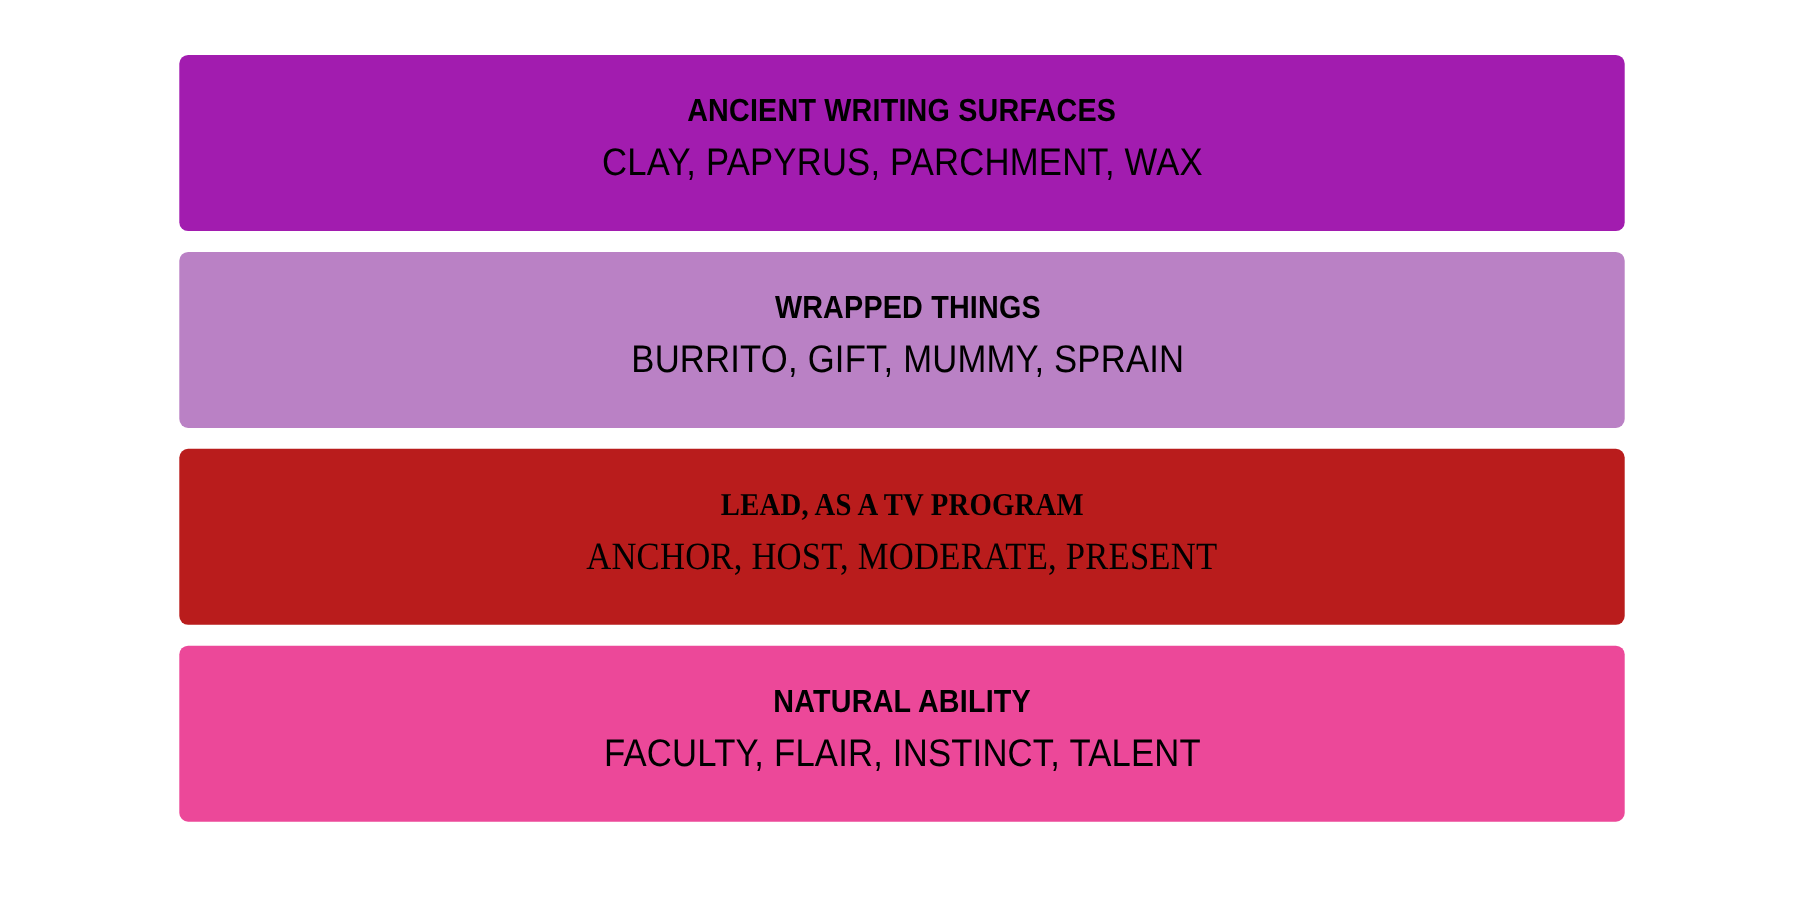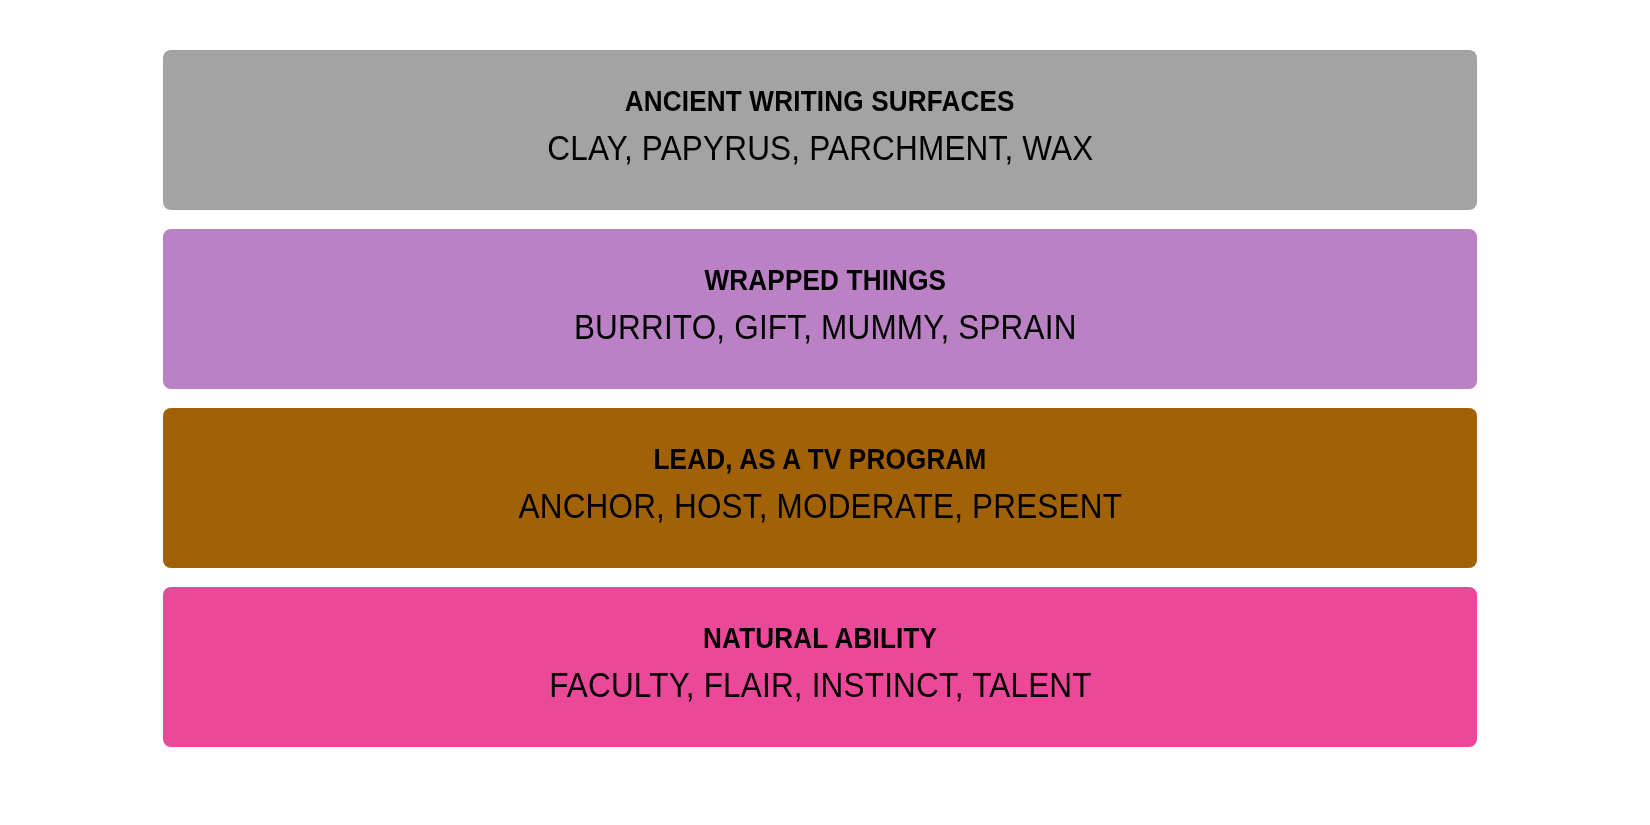--- a/index.html
+++ b/index.html
@@ -61,31 +61,31 @@
     transform-origin: center center;
     white-space: nowrap;
     margin: 0;
   }
 </style>
 </head>
 <body style="background-color: rgb(255, 255, 255);">
 
 <div id="board">
 
-  <div class="category-card" style="background-color: #a3a3a3; align-items: center;">
+  <div class="category-card" style="background-color: #a21caf; align-items: center;">
     <div class="category-title">ANCIENT WRITING SURFACES</div>
     <div class="category-words">CLAY, PAPYRUS, PARCHMENT, WAX</div>
   </div>
 
   <div class="category-card" style="background-color: rgb(186, 129, 197); padding-left: 10px;">
     <div class="category-title">WRAPPED THINGS</div>
     <div class="category-words">BURRITO, GIFT, MUMMY, SPRAIN</div>
   </div>
 
-  <div class="category-card" style="background-color: #a16207;">
+  <div class="category-card" style="background-color: #b91c1c; font-family: Liberation Serif, serif;">
     <div class="category-title">LEAD, AS A TV PROGRAM</div>
     <div class="category-words">ANCHOR, HOST, MODERATE, PRESENT</div>
   </div>
 
   <div class="category-card" style="background-color: #ec4899;">
     <div class="category-title">NATURAL ABILITY</div>
     <div class="category-words">FACULTY, FLAIR, INSTINCT, TALENT</div>
   </div>
 
 </div>

